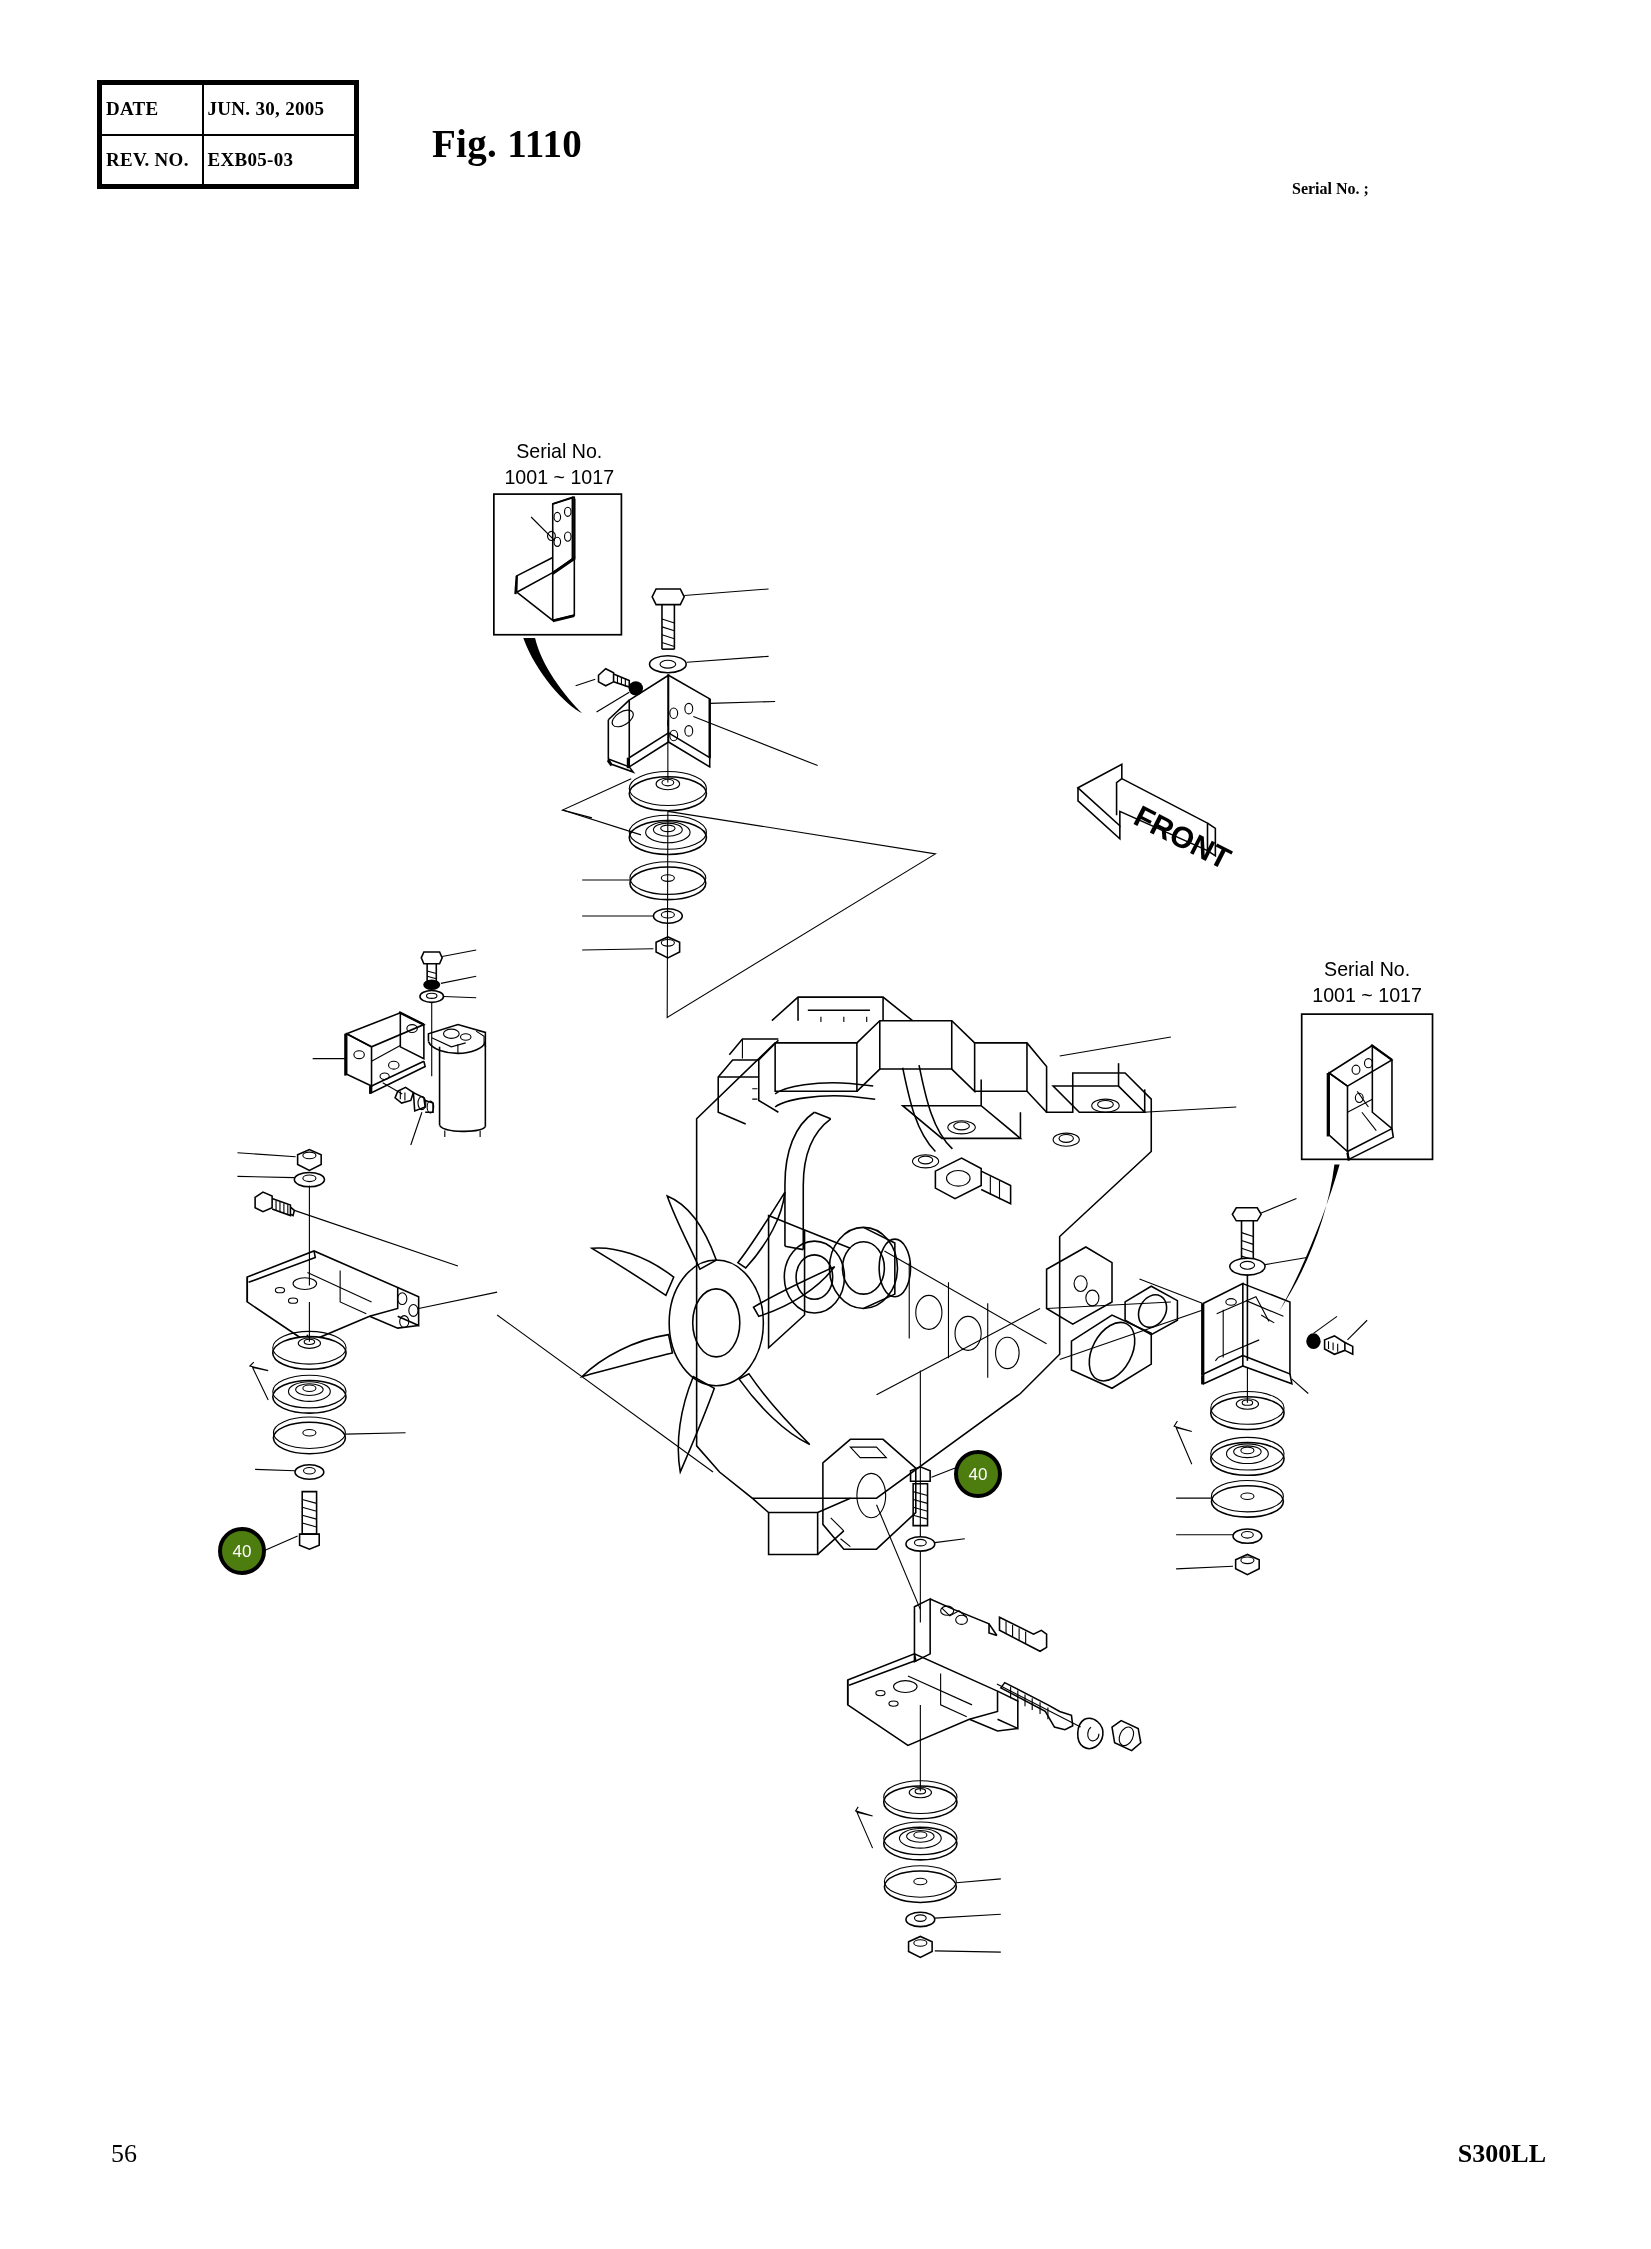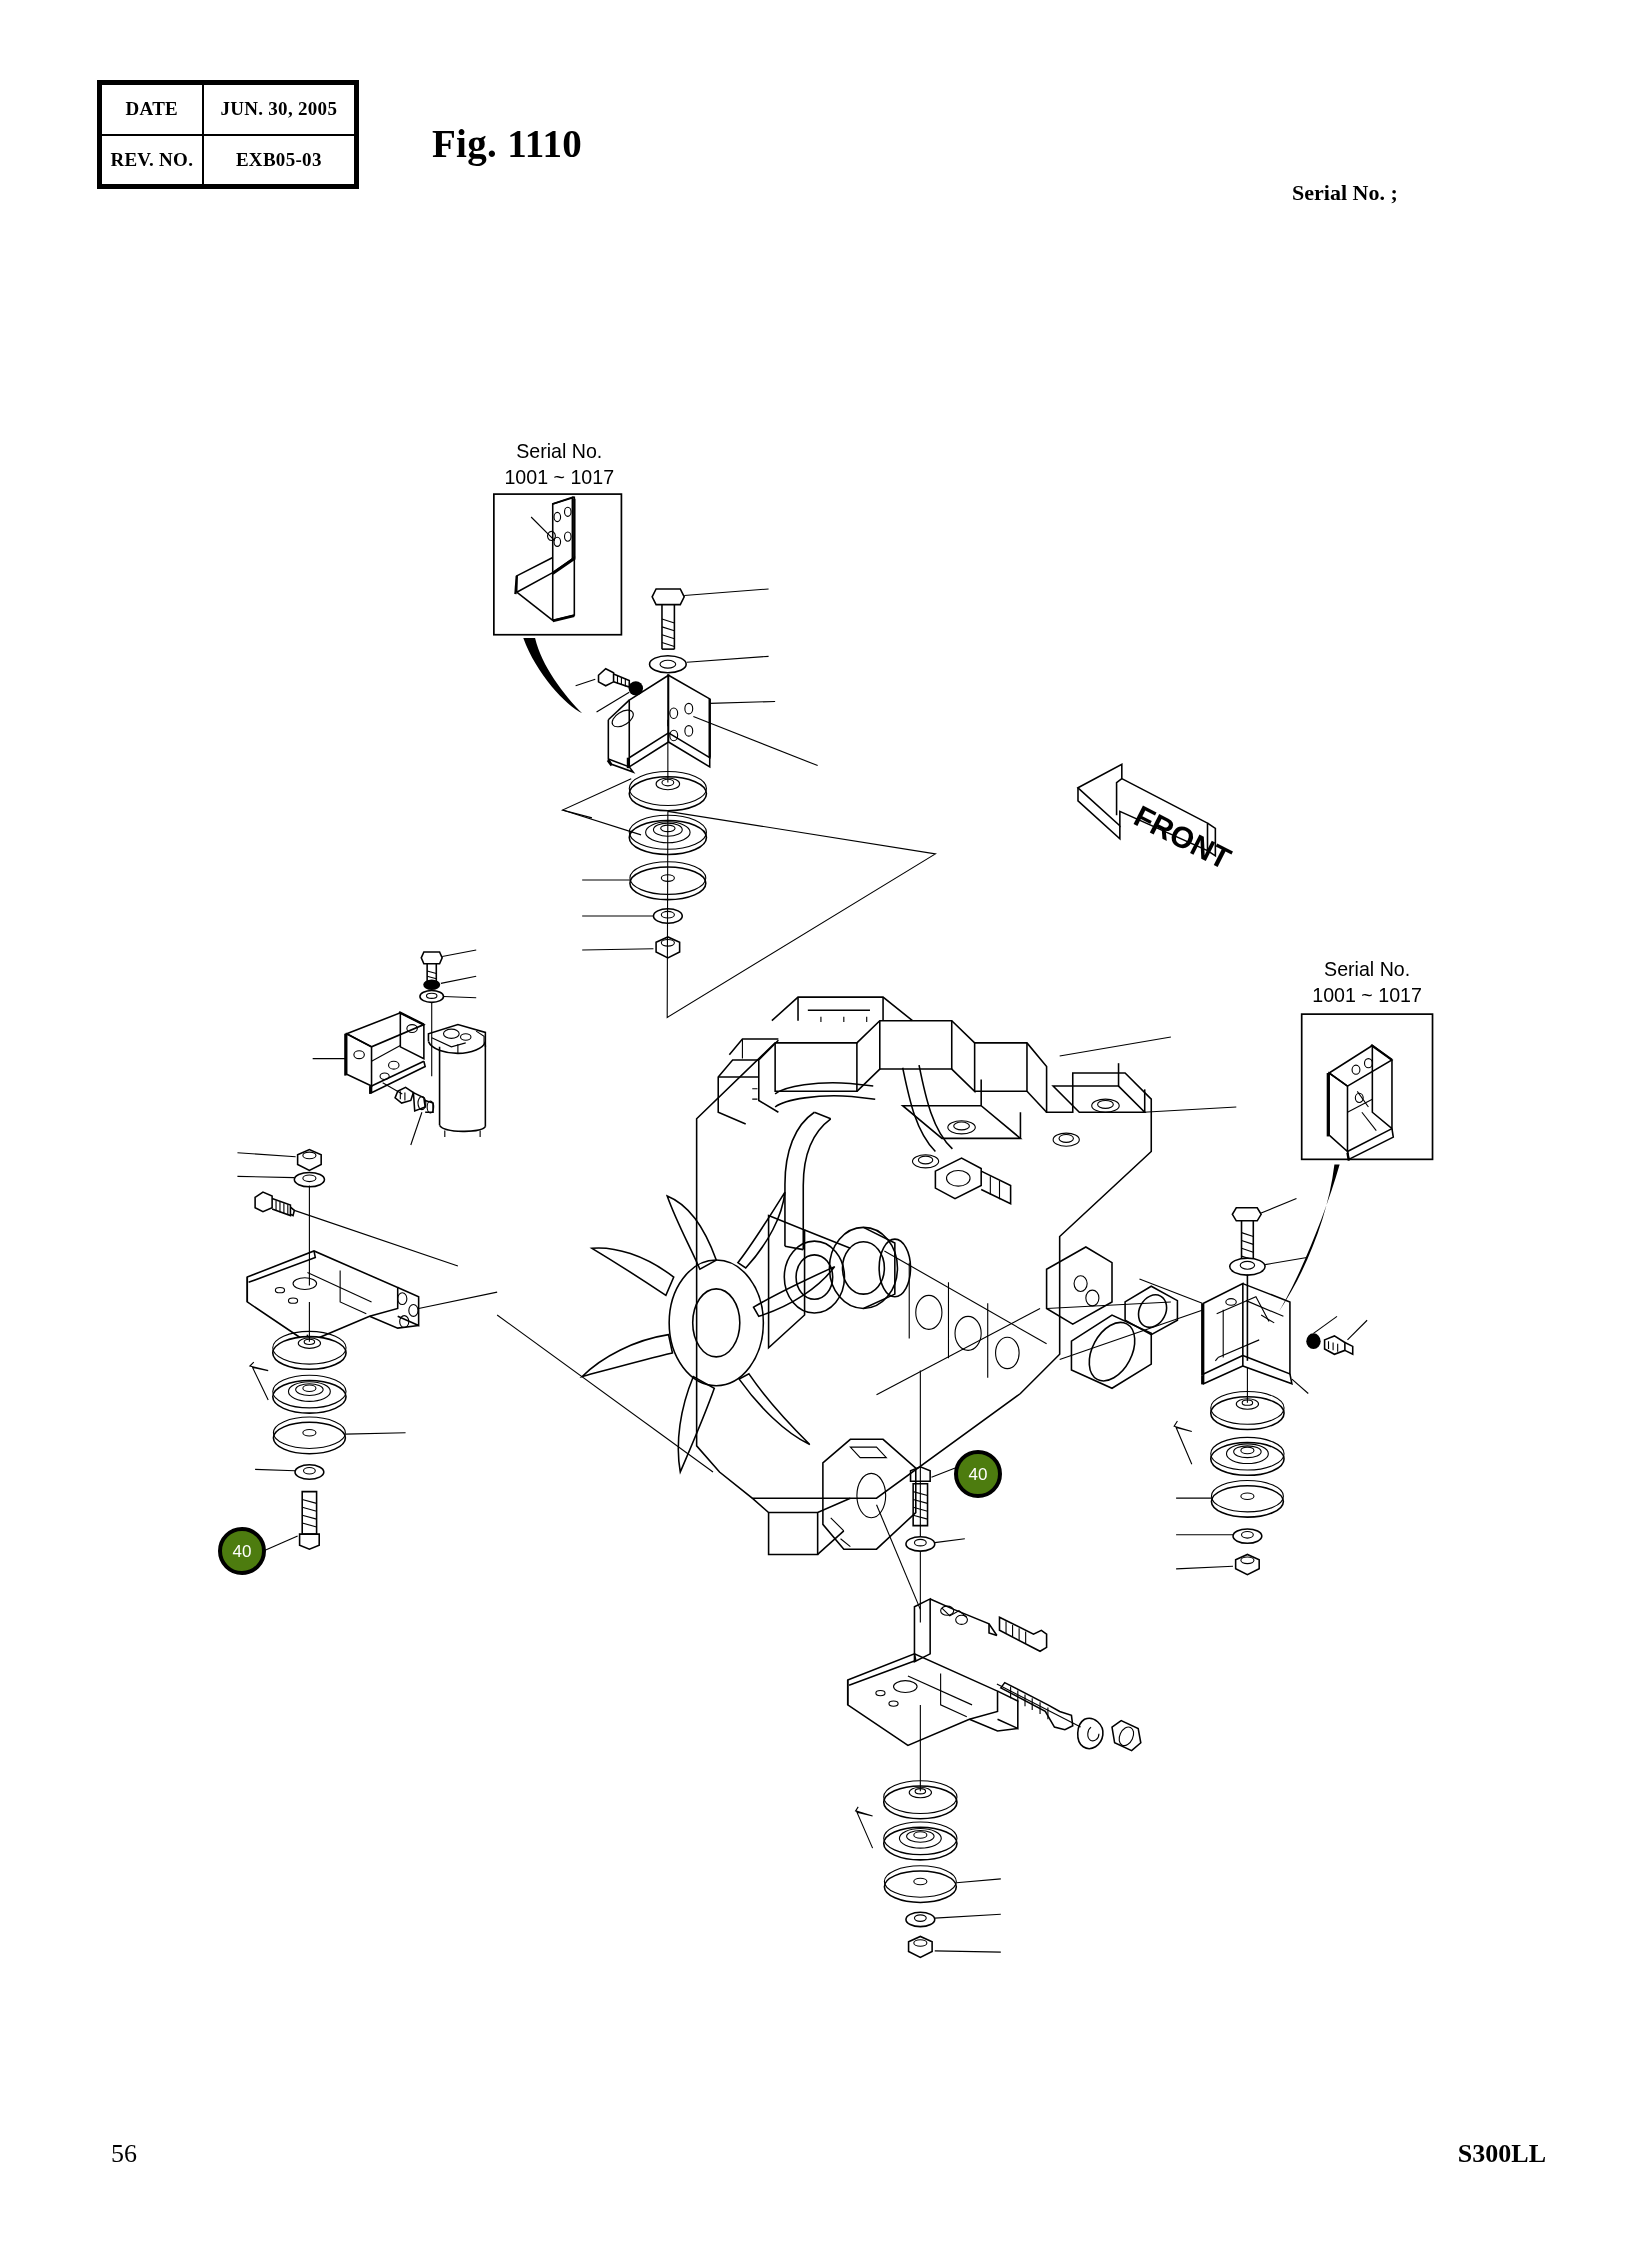--- a/index.html
+++ b/index.html
@@ -34,21 +34,20 @@
     border-collapse: collapse;
     background: #fff;
   }
   #revision-table table {
     width: 100%;
     height: 100%;
     border-collapse: collapse;
   }
   #revision-table td {
     border: 2px solid #000;
-    text-align: center;
     vertical-align: middle;
     font-family: "Liberation Serif", serif;
     font-weight: bold;
     font-size: 19px;
     letter-spacing: 0.3px;
     padding: 0 3.9px;
     white-space: nowrap;
   }
   #revision-table td.label-cell { width: 40%; }
   #revision-table td.value-cell { width: 60%; }
@@ -76,21 +75,21 @@
     letter-spacing: 0.3px;
     white-space: nowrap;
     display: block;
   }
   #serial-note {
     position: absolute;
     left: 1292px;
     top: 180px;
     font-family: "Liberation Serif", serif;
     font-weight: bold;
-    font-size: 22px;
+    font-size: 16px;
     white-space: nowrap;
   }
 
   
   #page-number {
     position: absolute;
     left: 111px;
     top: 2139px;
     font-family: "Liberation Serif", serif;
     font-weight: normal;

